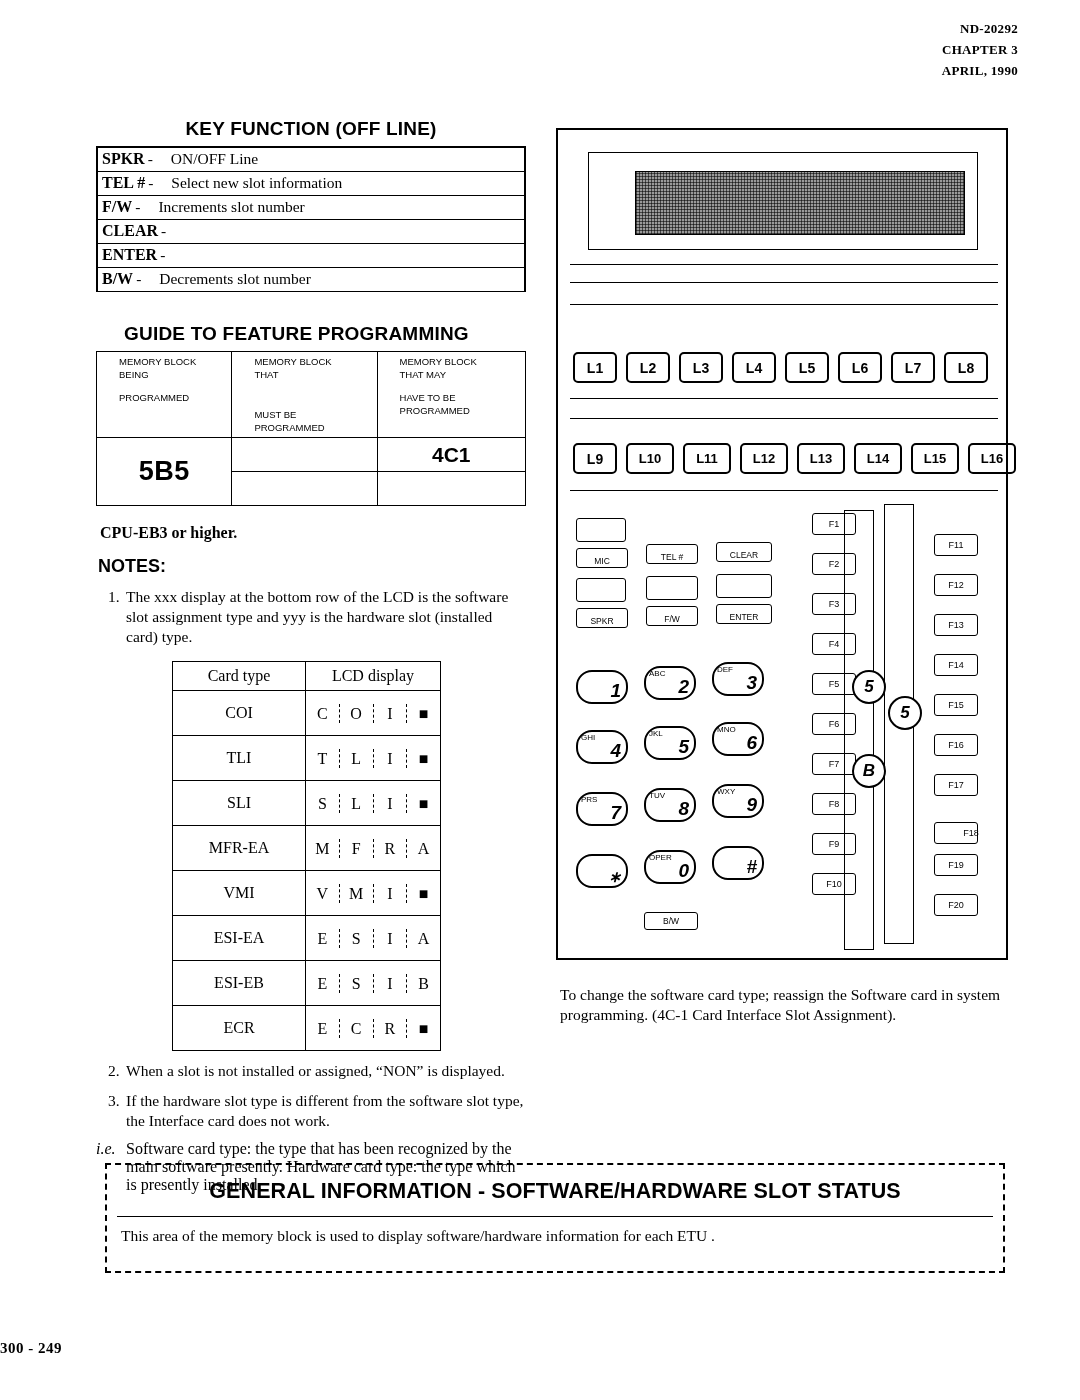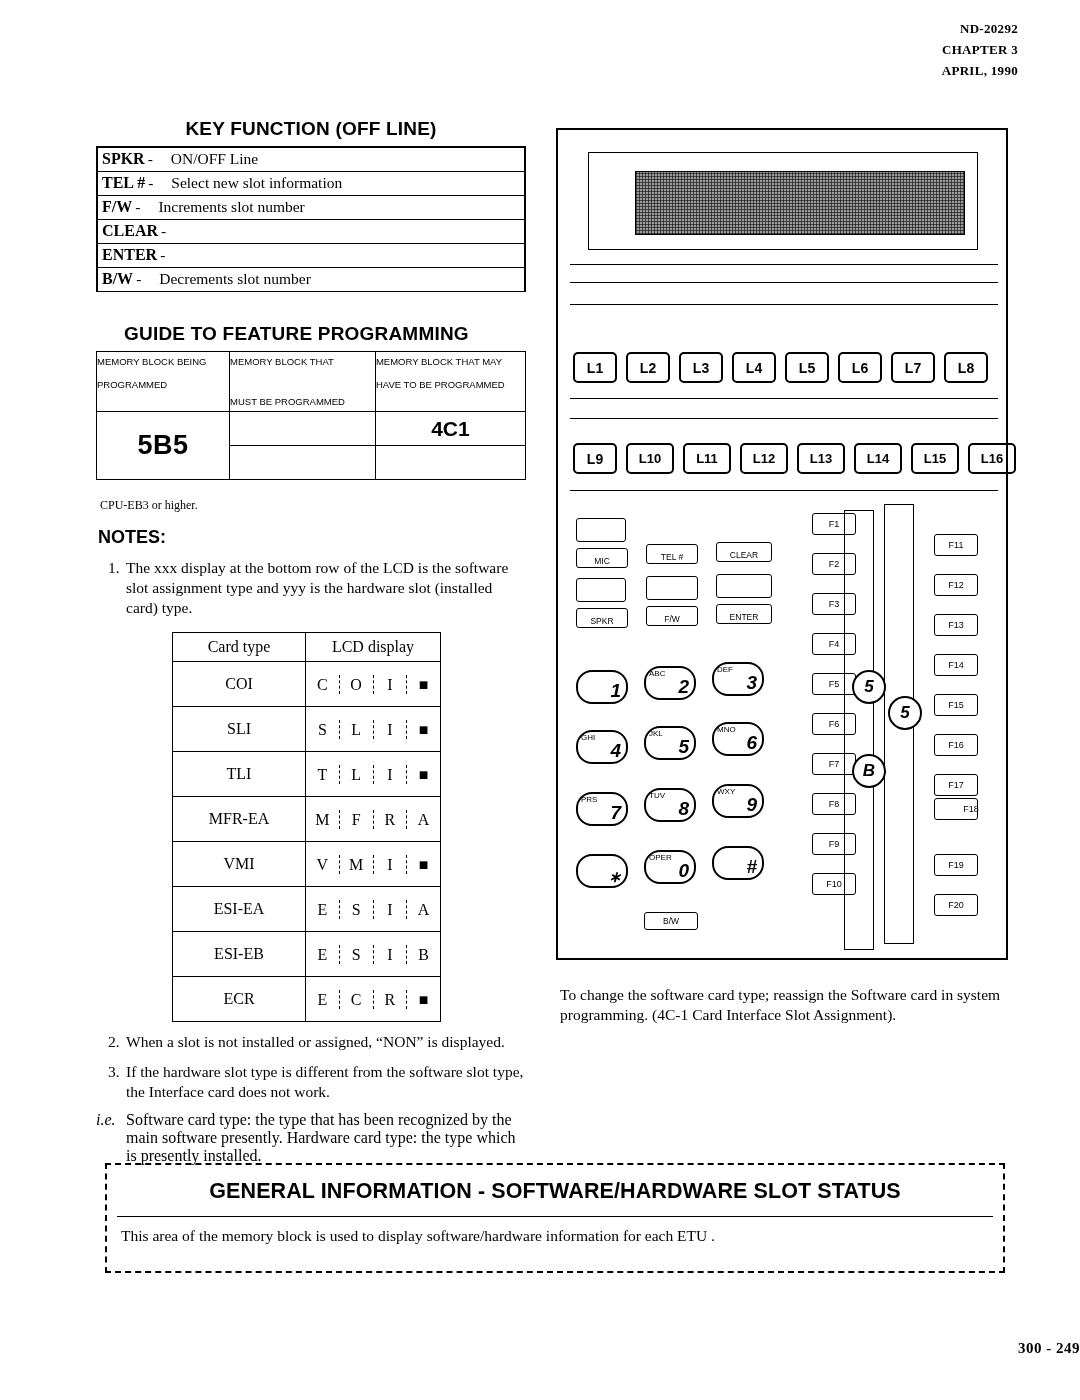--- a/index.html
+++ b/index.html
@@ -81,21 +81,21 @@
   table.guide {
     border-collapse: collapse;
     width: 100%;
     table-layout: fixed;
     margin-top: 2px;
   }
   table.guide td {
     border: 1.6px solid #000;
     font-family: "Liberation Sans", sans-serif;
     font-size: 9.5px;
-    padding: 3px 0;
+    padding: 3px 22px;
     vertical-align: top;
     line-height: 13px;
   }
   table.guide td.hd { height: 38px; }
   table.guide td.big {
     font-size: 27px;
     font-weight: bold;
     text-align: center;
     vertical-align: middle;
     height: 46px;
@@ -103,22 +103,22 @@
   }
   table.guide td.mid {
     font-size: 21px;
     font-weight: bold;
     text-align: center;
     vertical-align: middle;
   }
   table.guide td.blank { height: 27px; }
 
   .cpu-line {
-    font-weight: normal;
-    font-size: 12px;
+    font-weight: bold;
+    font-size: 16px;
     margin-top: 18px;
     margin-left: 4px;
   }
   .notes-label {
     font-family: "Liberation Sans", sans-serif;
     font-weight: bold;
     font-size: 18px;
     margin-top: 14px;
     margin-left: 2px;
   }
@@ -331,21 +331,21 @@
   }
   .banner-body {
     font-size: 15.5px;
     margin: 10px 0 0 14px;
   }
   .page-num {
     position: absolute;
     left: 0;
     right: 0;
     top: 1340px;
-    text-align: right;
+    text-align: left;
     font-family: "Liberation Serif", serif;
     font-weight: bold;
     font-size: 15px;
     letter-spacing: 0.5px;
   }
 </style>
 </head>
 <body>
 
 <div class="page">
@@ -444,35 +444,35 @@
         <td style="padding:0">
           <div class="lcdcells">
             <span>C</span>
                 <span>O</span>
                 <span>I</span>
                 <span>■</span>
           </div>
         </td>
       </tr>
       <tr>
-        <td>SLI</td>
-        <td style="padding:0">
-          <div class="lcdcells">
-            <span>S</span>
+        <td>TLI</td>
+        <td style="padding:0">
+          <div class="lcdcells">
+            <span>T</span>
                 <span>L</span>
                 <span>I</span>
                 <span>■</span>
           </div>
         </td>
       </tr>
       <tr>
-        <td>TLI</td>
-        <td style="padding:0">
-          <div class="lcdcells">
-            <span>T</span>
+        <td>SLI</td>
+        <td style="padding:0">
+          <div class="lcdcells">
+            <span>S</span>
                 <span>L</span>
                 <span>I</span>
                 <span>■</span>
           </div>
         </td>
       </tr>
       <tr>
         <td>MFR-EA</td>
         <td style="padding:0">
           <div class="lcdcells">
@@ -667,21 +667,21 @@
       <div class="fkey" style="left:254px; top:703px;">F9</div>
       <div class="fkey" style="left:254px; top:743px;">F10</div>
 
       <div class="fkey" style="left:376px; top:404px;">F11</div>
       <div class="fkey" style="left:376px; top:444px;">F12</div>
       <div class="fkey" style="left:376px; top:484px;">F13</div>
       <div class="fkey" style="left:376px; top:524px;">F14</div>
       <div class="fkey" style="left:376px; top:564px;">F15</div>
       <div class="fkey" style="left:376px; top:604px;">F16</div>
       <div class="fkey" style="left:376px; top:644px;">F17</div>
-      <div class="fkey" style="left:376px; top:668px;padding-left:30px;">F18</div>
+      <div class="fkey" style="left:376px; top:692px;padding-left:30px;">F18</div>
       <div class="fkey" style="left:376px; top:724px;">F19</div>
       <div class="fkey" style="left:376px; top:764px;">F20</div>
 
       <div class="circle-note" style="left:294px; top:540px;">5</div>
       <div class="circle-note" style="left:330px; top:566px;">5</div>
       <div class="circle-note" style="left:294px; top:624px;">B</div>
     </div>
   </div>
 
   <div class="right-text">To change the software card type;  reassign the Software card in system programming.  (4C-1 Card Interface Slot Assignment).</div>

